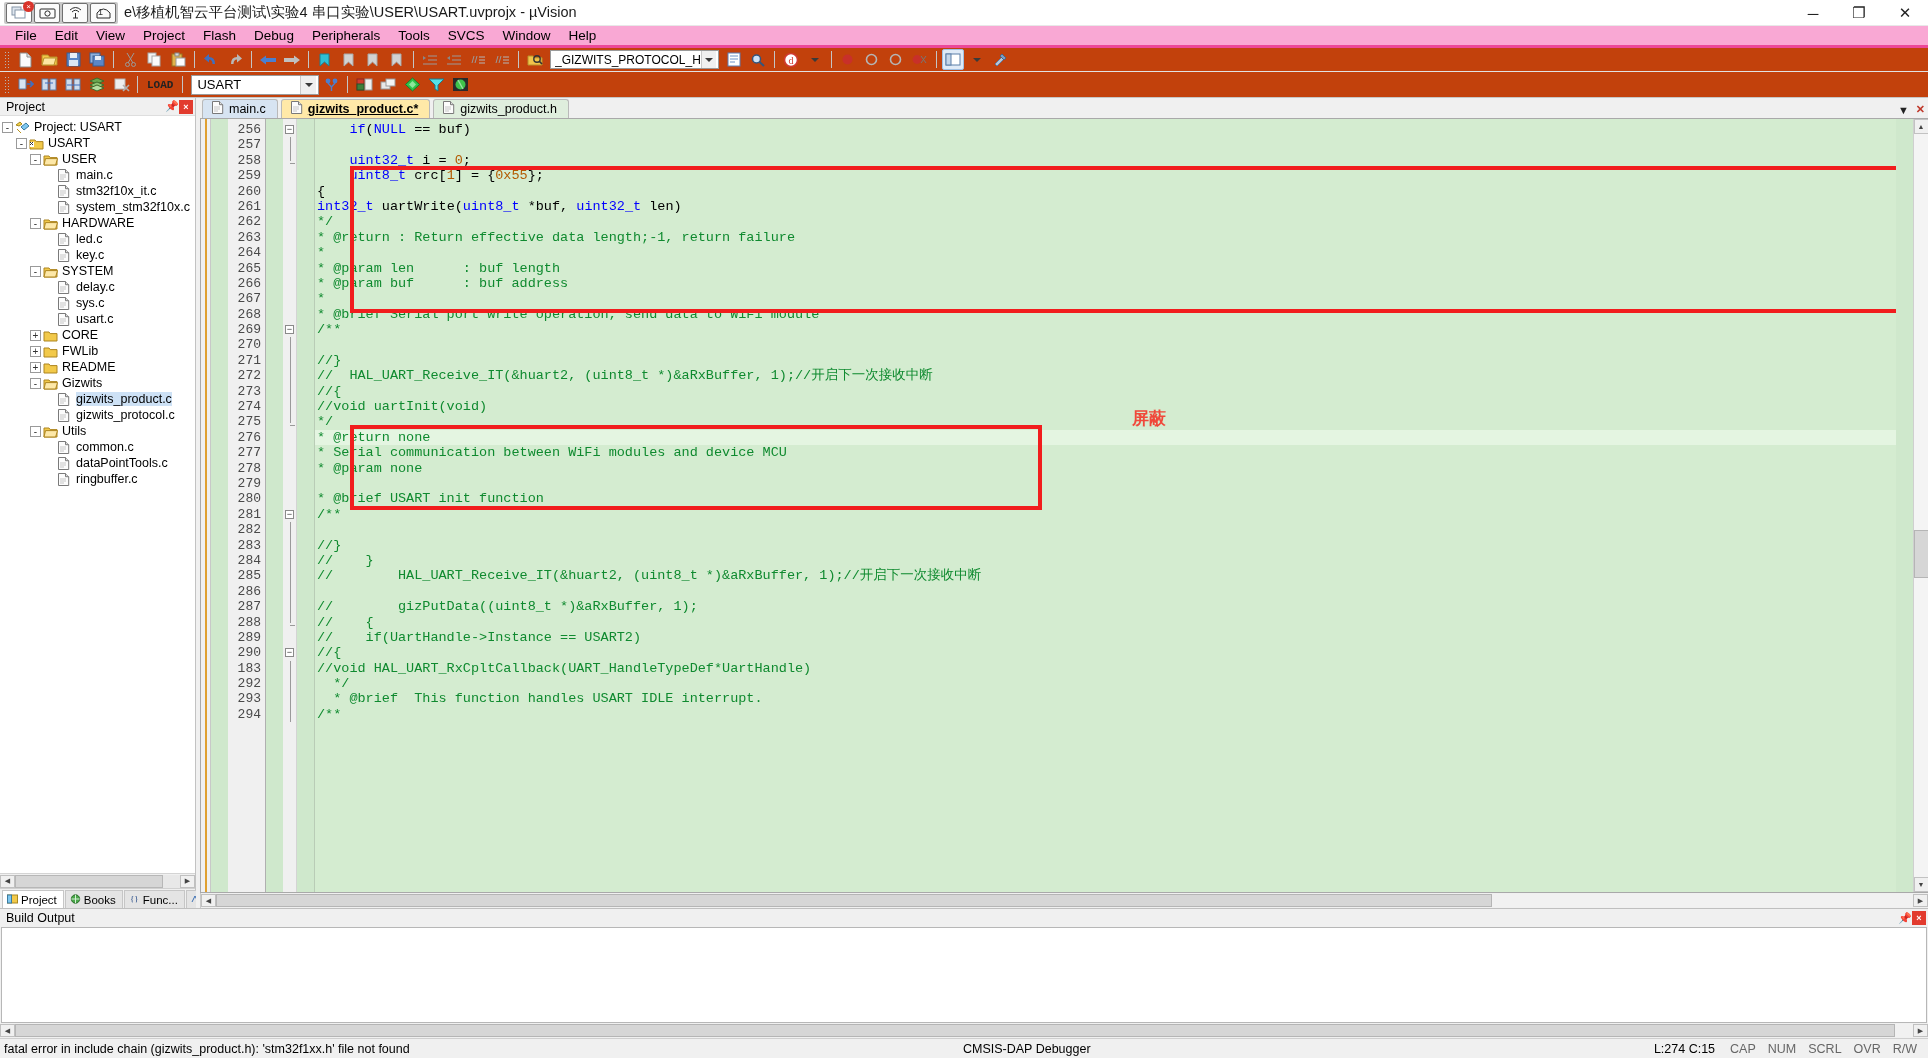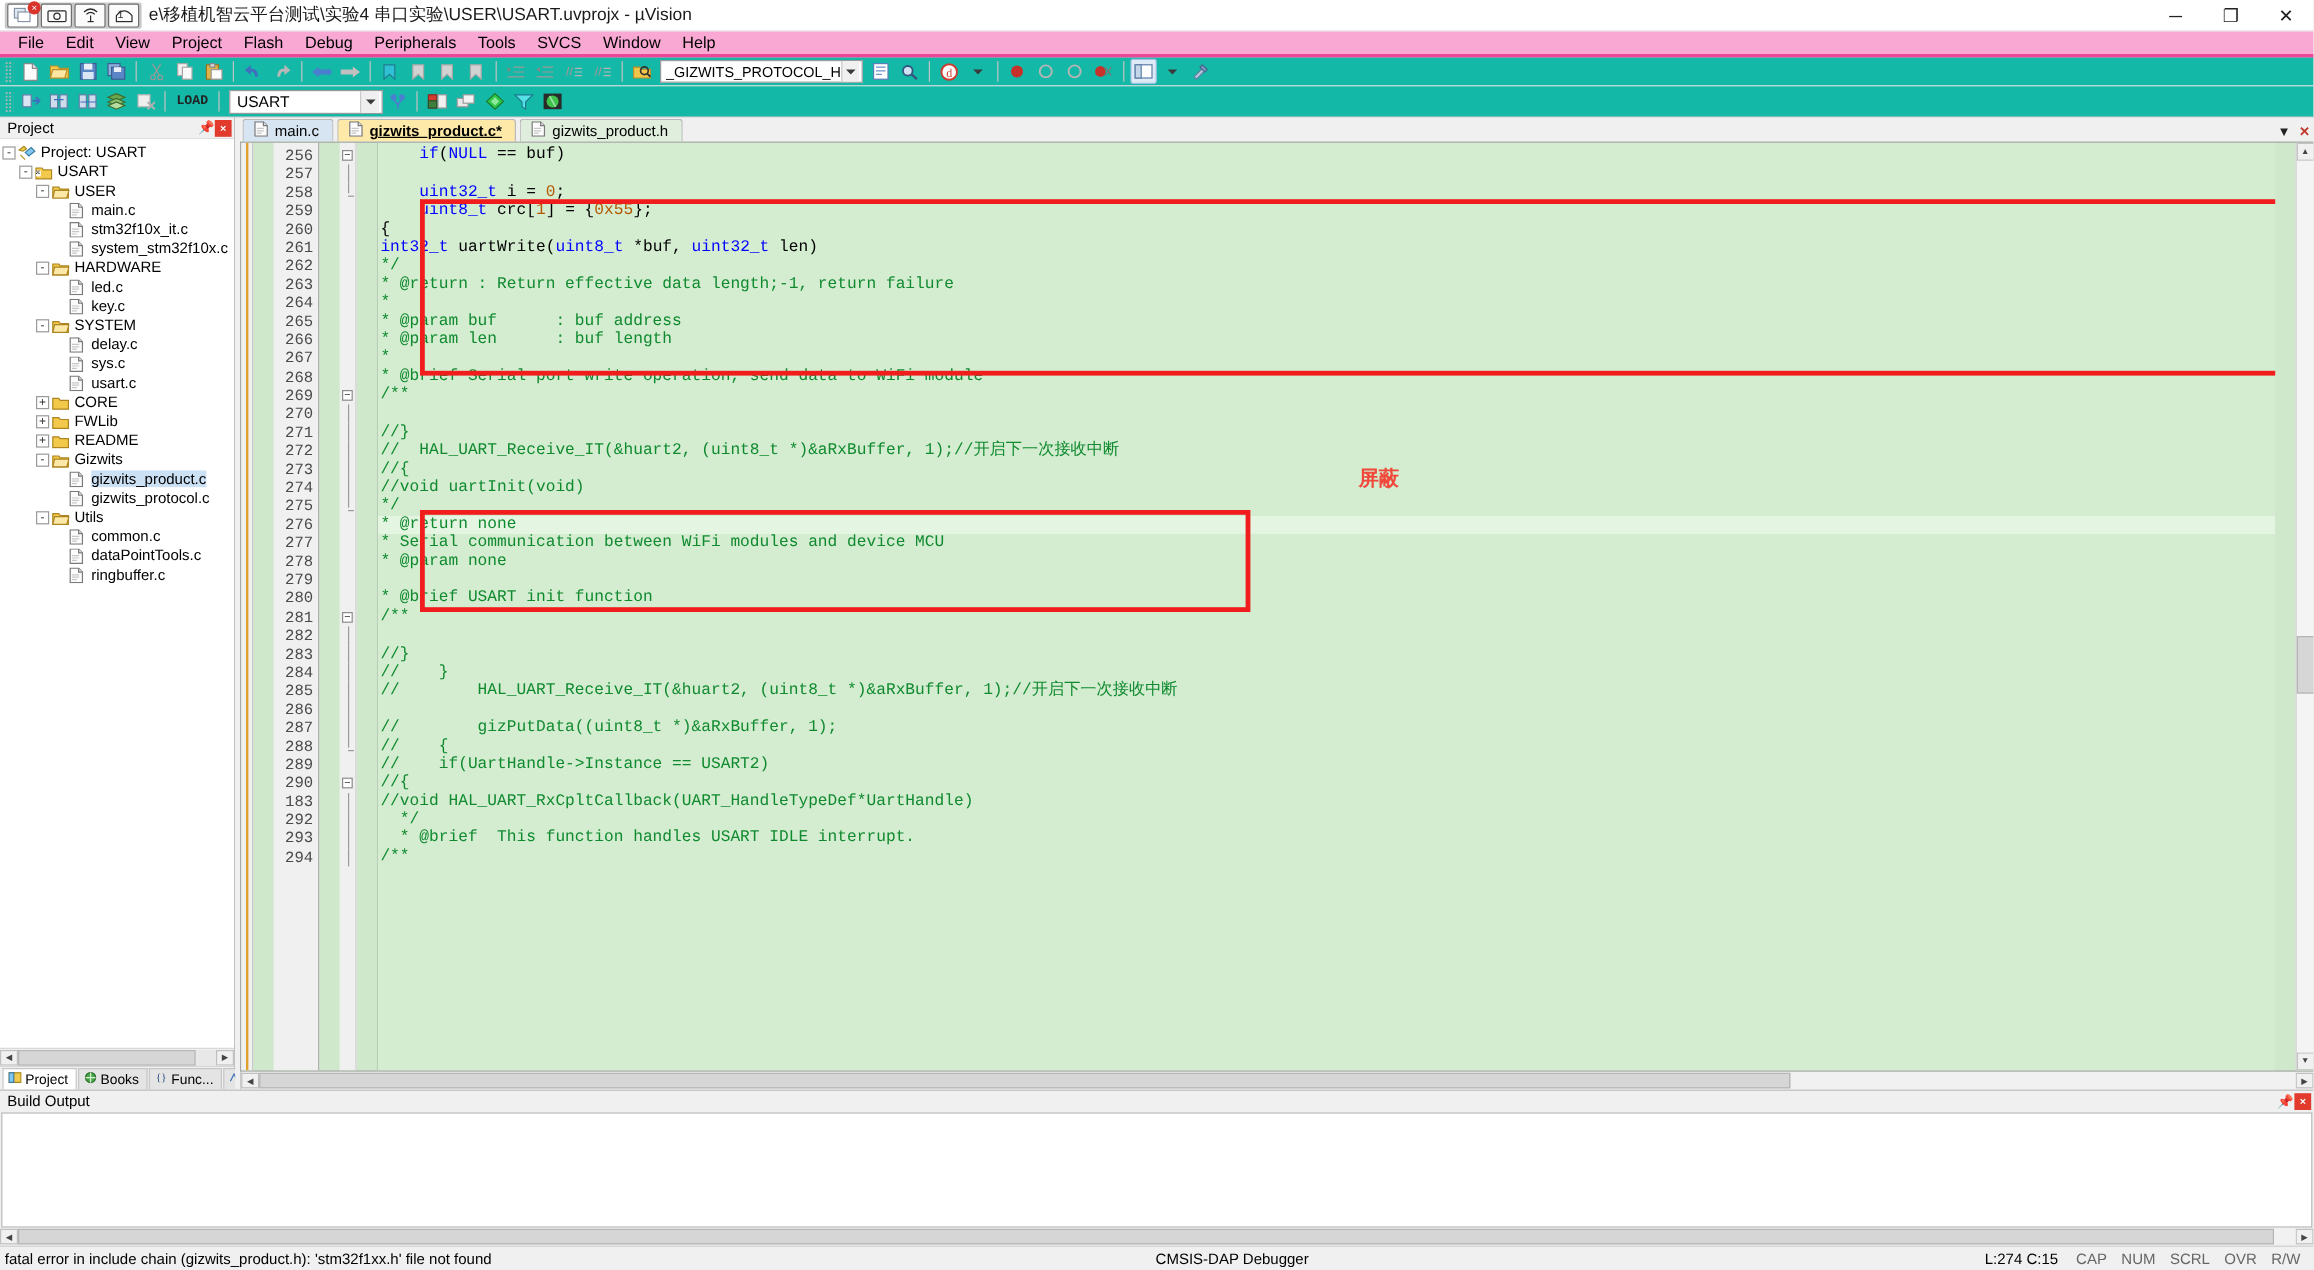--- a/index.html
+++ b/index.html
@@ -30,21 +30,21 @@
   .win-btns { position: absolute; right: 0; top: 0; height: 26px; display: flex; }
   .win-btn { width: 46px; height: 26px; display: flex; align-items: center; justify-content: center;
              font-size: 15px; color: #222; }
 
   
   .menubar { height: 22px; min-height: 22px; background: #f9a8d4; display: flex; align-items: center;
              padding-left: 6px; border-bottom: 3px solid #ec4899; }
   .menu-item { padding: 2px 9px; font-size: 13.5px; color: #000; line-height: 16px; white-space: nowrap; }
 
   
-  .toolbar { height: 24px; min-height: 24px; background: #14b8a6; display: flex; align-items: center;
+  .toolbar { height: 24px; min-height: 24px; background: #c2410c; display: flex; align-items: center;
              padding-left: 2px; border-bottom: 1px solid #e2e2e2; }
   .toolbar.row2 { height: 26px; min-height: 26px; border-bottom: 1px solid #c6c6c6; }
   .grip { width: 7px; height: 18px; margin: 0 2px;
           background-image: radial-gradient(#b5b5b5 38%, transparent 40%);
           background-size: 3px 3px; }
   .tsep { width: 1px; height: 17px; background: #c4c4c4; margin: 0 4px; }
   .tbtn { width: 22px; height: 21px; display: flex; align-items: center; justify-content: center;
           margin: 0 1px; border: 1px solid transparent; border-radius: 2px; position: relative; }
   .tbtn svg { display: block; }
   .combo { height: 19px; min-width: 118px; background: #fff; border: 1px solid #9a9a9a;
@@ -912,22 +912,22 @@
         <div class="codearea" id="codearea">
             <div class="cline">    <span class="kw">if</span>(<span class="kw">NULL</span> == buf)</div>
             <div class="cline"></div>
             <div class="cline">    <span class="kw">uint32_t</span> i = <span class="num">0</span>;</div>
             <div class="cline">    <span class="kw">uint8_t</span> crc[<span class="num">1</span>] = {<span class="num">0x55</span>};</div>
             <div class="cline">{</div>
             <div class="cline"><span class="kw">int32_t</span> uartWrite(<span class="kw">uint8_t</span> *buf, <span class="kw">uint32_t</span> len)</div>
             <div class="cline"><span class="cm">*/</span></div>
             <div class="cline"><span class="cm">* @return : Return effective data length;-1, return failure</span></div>
             <div class="cline"><span class="cm">*</span></div>
+            <div class="cline"><span class="cm">* @param len      : buf length</span></div>
             <div class="cline"><span class="cm">* @param buf      : buf address</span></div>
-            <div class="cline"><span class="cm">* @param len      : buf length</span></div>
             <div class="cline"><span class="cm">*</span></div>
             <div class="cline"><span class="cm">* @brief Serial port write operation, send data to WiFi module</span></div>
             <div class="cline"><span class="cm">/**</span></div>
             <div class="cline"><span class="cm"></span></div>
             <div class="cline"><span class="cm">//}</span></div>
             <div class="cline"><span class="cm">//  HAL_UART_Receive_IT(&amp;huart2, (uint8_t *)&amp;aRxBuffer, 1);//开启下一次接收中断</span></div>
             <div class="cline"><span class="cm">//{</span></div>
             <div class="cline"><span class="cm">//void uartInit(void)</span></div>
             <div class="cline"><span class="cm">*/</span></div>
             <div class="cline hl"><span class="cm">* @return none</span></div>
@@ -946,21 +946,21 @@
             <div class="cline"><span class="cm">//    if(UartHandle-&gt;Instance == USART2)</span></div>
             <div class="cline"><span class="cm">//{</span></div>
             <div class="cline"><span class="cm">//void HAL_UART_RxCpltCallback(UART_HandleTypeDef*UartHandle)</span></div>
             <div class="cline"><span class="cm">  */</span></div>
             <div class="cline"><span class="cm">  * @brief  This function handles USART IDLE interrupt.</span></div>
             <div class="cline"><span class="cm">/**</span></div>
 
         <div class="vbar" style="left:0px;"></div>
             <div class="redbox" style="left:36px; top:47px; right:-560px; height:147px;"></div>
             <div class="redbox" style="left:36px; top:306px; width:692px; height:85px;"></div>
-            <div class="cn-note" style="left:818px; top:268px;">屏蔽</div>
+            <div class="cn-note" style="left:818px; top:288px;">屏蔽</div>
           </div>
         <div class="vscroll">
           <div class="vs-btn">▲</div>
           <div class="vs-track">
             <div class="vs-thumb" style="top:396px;height:48px;"></div>
           </div>
           <div class="vs-btn">▼</div>
         </div>
       </div>
 

